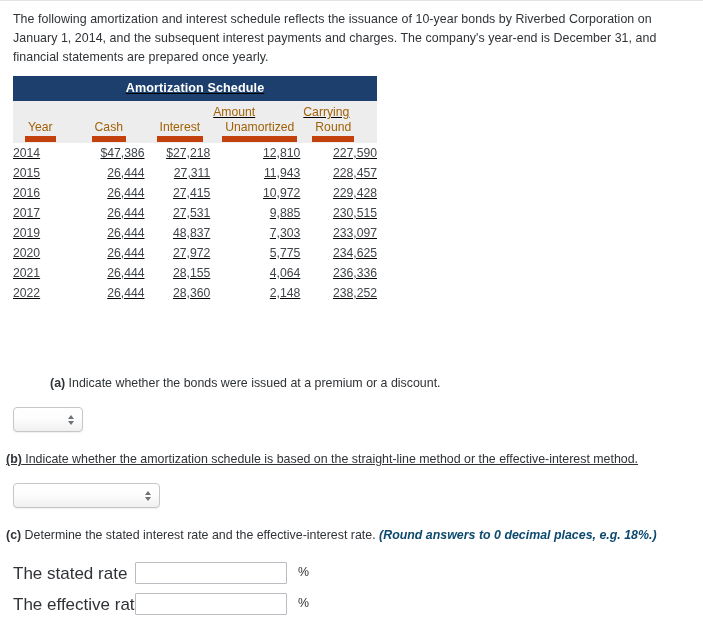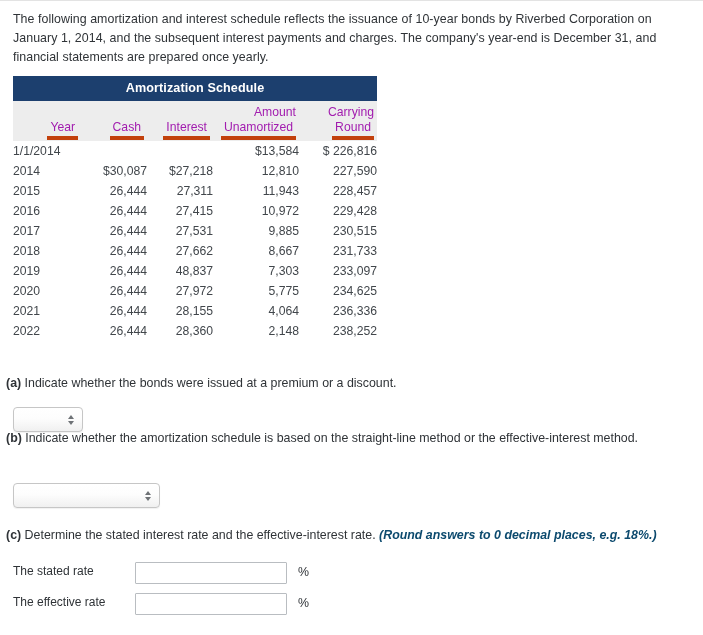--- a/index.html
+++ b/index.html
@@ -33,20 +33,21 @@
     color: #2f3337;
     letter-spacing: 0.05px;
   }
 
   
   .table-wrap {
     position: absolute;
     left: 13px;
     top: 75px;
     width: 364px;
+    text-decoration: underline;
   }
   .tbl-title {
     background: #1c3f6e;
     color: #ffffff;
     font-size: 12.6px;
     font-weight: bold;
     text-align: center;
     padding: 5px 0 6px 0;
     letter-spacing: 0.1px;
   }
@@ -56,29 +57,30 @@
     font-size: 12.2px;
     color: #3a3f44;
   }
   table.amort thead td {
     background: #ededed;
     vertical-align: bottom;
     padding: 0;
   }
   .hdr-cell {
     display: block;
-    text-align: right;
+    text-align: left;
     line-height: 15px;
     padding: 4px 3px 1px 3px;
-    color: #a21caf;
+    color: #a16207;
   }
   .hdr-cell .u {
     display: inline-block;
-    border-bottom: 4px solid #c2410c;
+    border-bottom: 6px solid #c2410c;
     padding: 0 3px 1px 3px;
+    margin-left: 9px;
   }
   table.amort tbody td {
     padding: 3px 0 3px 0;
     white-space: nowrap;
     font-size: 12.2px;
     color: #41464b;
   }
   td.c-year   { text-align: left; padding-left: 6px; width: 68px; }
   td.c-cash   { text-align: right; width: 66px; padding-right: 6px; }
   td.c-int    { text-align: right; width: 66px; padding-right: 10px; }
@@ -88,22 +90,22 @@
   
   .q {
     position: absolute;
     left: 6px;
     font-size: 12.4px;
     line-height: 18px;
     color: #2f3337;
     white-space: nowrap;
   }
   .q b { font-weight: bold; }
-  .q-a { top: 373px; }
-  .q-b { top: 428px; }
+  .q-a { top: 373px; margin-left: 44px; }
+  .q-b { top: 449px; text-decoration: underline; }
   .q-c { top: 525px; }
   .hint {
     color: #0c4a6e;
     font-weight: bold;
     font-style: italic;
   }
 
   
   .sel {
     position: absolute;
@@ -137,21 +139,21 @@
   .spinner .down { border-top: 4px solid #6e7276; }
 
   
   .rate-row { position: absolute; left: 13px; height: 22px; }
   .rate-row.r1 { top: 561px; }
   .rate-row.r2 { top: 592px; }
   .rate-label {
     position: absolute;
     left: 0;
     top: 2px;
-    font-size: 12px;
+    font-size: 17px;
     color: #2f3337;
     white-space: nowrap;
   }
   .rate-input {
     position: absolute;
     left: 122px;
     top: 0;
     width: 152px;
     height: 22px;
     border: 1px solid #b9bdc1;
@@ -196,29 +198,22 @@
           <td>
             <span class="hdr-cell">
               <span>Carrying</span><br>
               <span class="u">Round</span>
             </span>
           </td>
         </tr>
       </thead>
       <tbody>
           <tr>
-            <td class="c-year">1/1/2014</td>
-            <td class="c-cash"></td>
-            <td class="c-int"></td>
-            <td class="c-unam">$13,584</td>
-            <td class="c-carry">$ 226,816</td>
-          </tr>
-          <tr>
             <td class="c-year">2014</td>
-            <td class="c-cash">$30,087</td>
+            <td class="c-cash">$47,386</td>
             <td class="c-int">$27,218</td>
             <td class="c-unam">12,810</td>
             <td class="c-carry">227,590</td>
           </tr>
           <tr>
             <td class="c-year">2015</td>
             <td class="c-cash">26,444</td>
             <td class="c-int">27,311</td>
             <td class="c-unam">11,943</td>
             <td class="c-carry">228,457</td>
@@ -229,27 +224,20 @@
             <td class="c-int">27,415</td>
             <td class="c-unam">10,972</td>
             <td class="c-carry">229,428</td>
           </tr>
           <tr>
             <td class="c-year">2017</td>
             <td class="c-cash">26,444</td>
             <td class="c-int">27,531</td>
             <td class="c-unam">9,885</td>
             <td class="c-carry">230,515</td>
-          </tr>
-          <tr>
-            <td class="c-year">2018</td>
-            <td class="c-cash">26,444</td>
-            <td class="c-int">27,662</td>
-            <td class="c-unam">8,667</td>
-            <td class="c-carry">231,733</td>
           </tr>
           <tr>
             <td class="c-year">2019</td>
             <td class="c-cash">26,444</td>
             <td class="c-int">48,837</td>
             <td class="c-unam">7,303</td>
             <td class="c-carry">233,097</td>
           </tr>
           <tr>
             <td class="c-year">2020</td>

